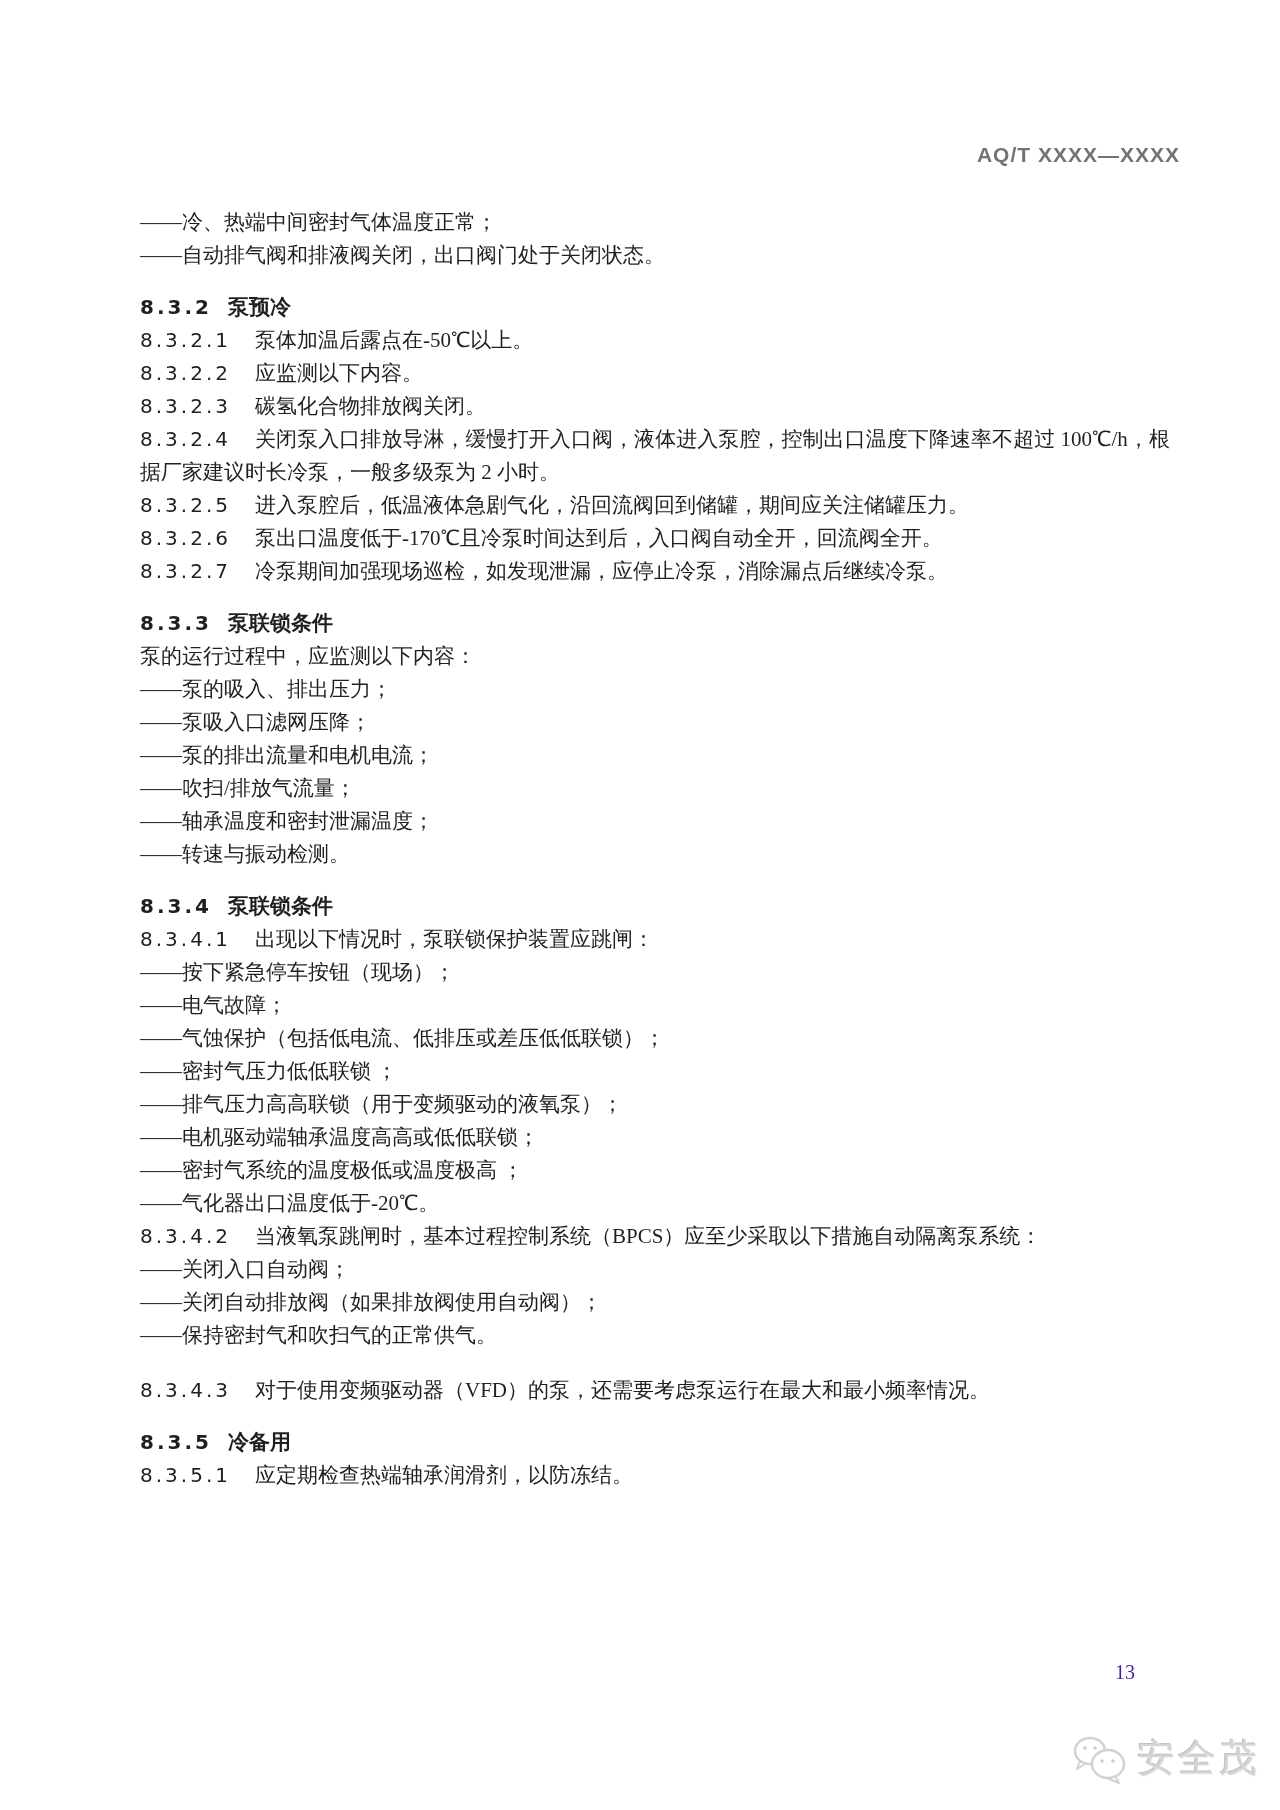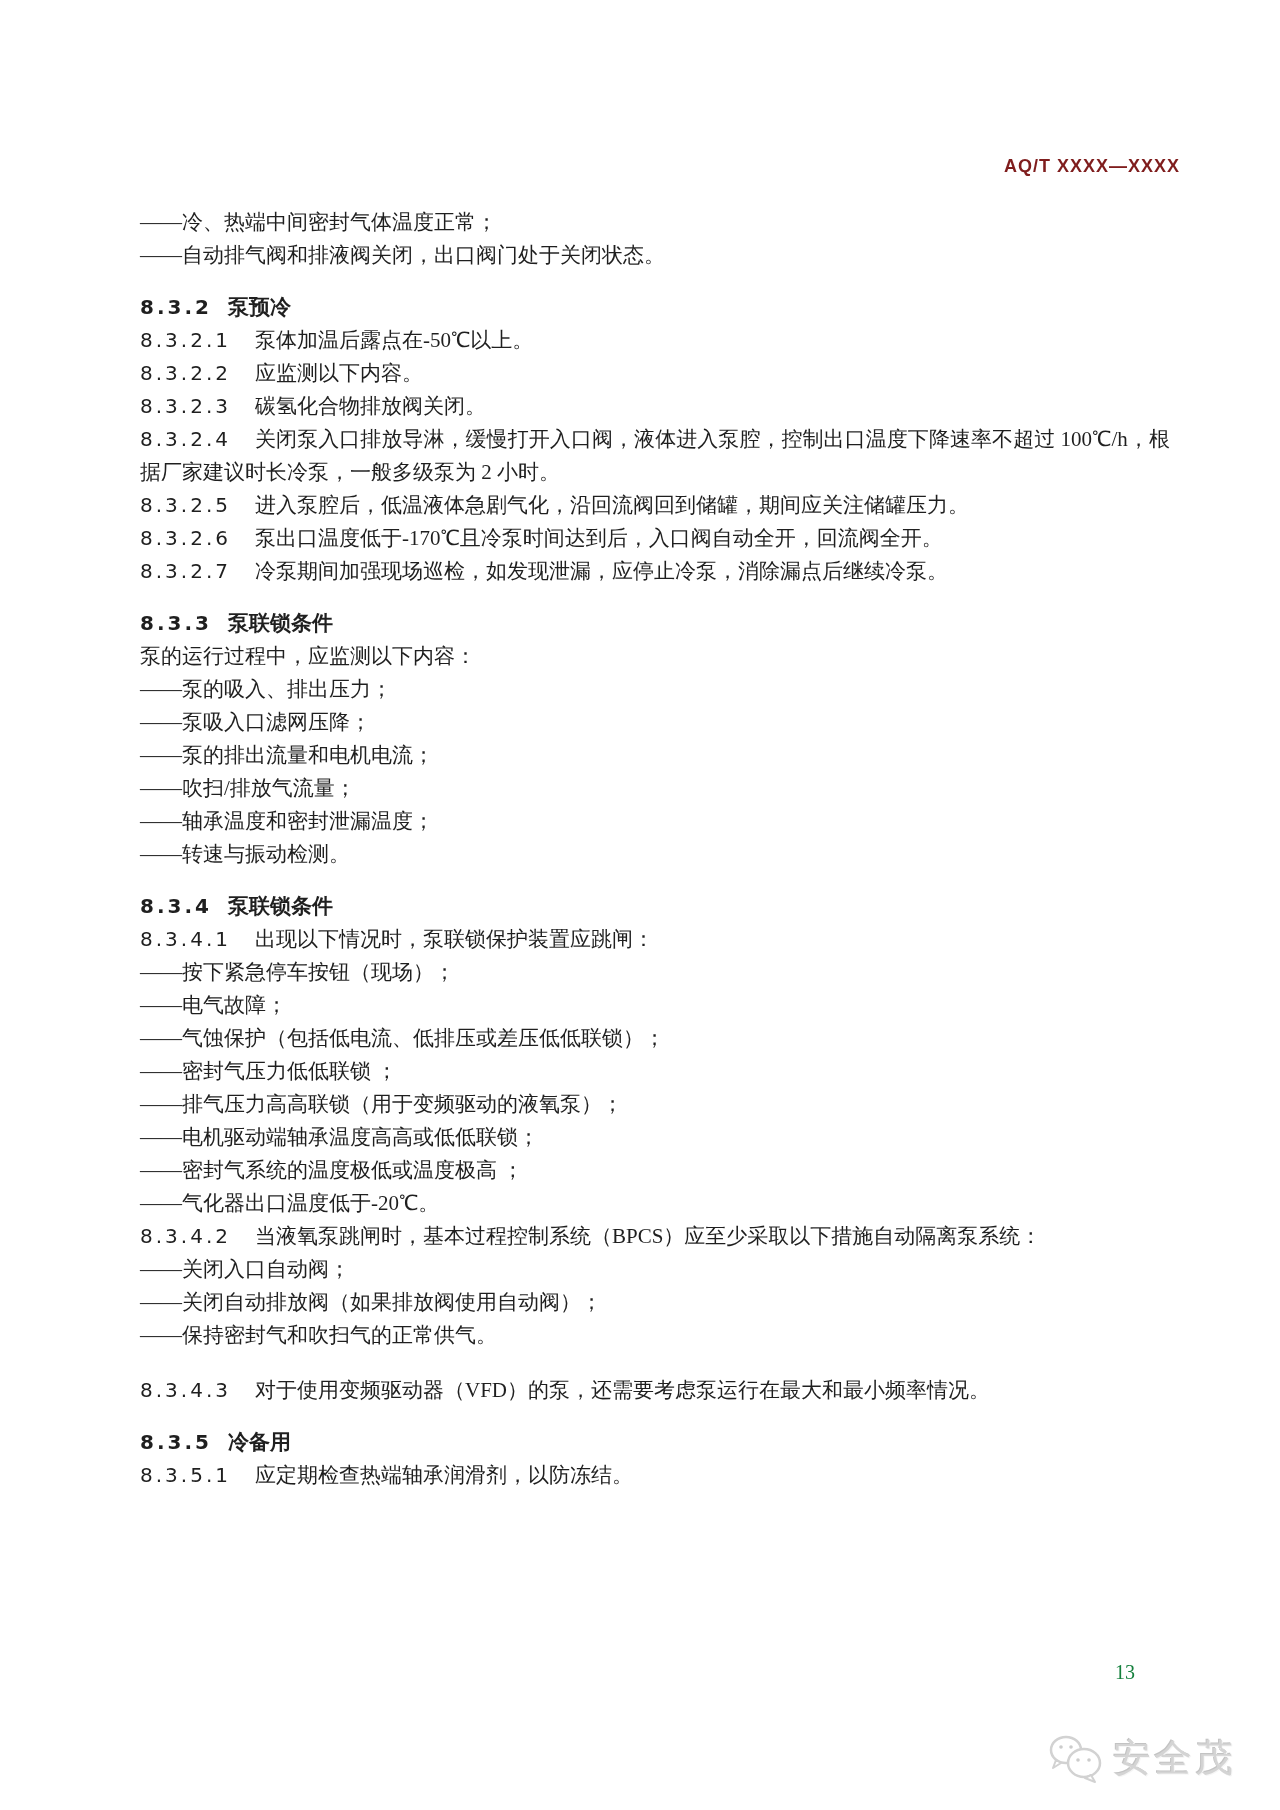--- a/index.html
+++ b/index.html
@@ -9,27 +9,27 @@
     width: 1280px;
     height: 1810px;
     margin: 0 auto;
     background: #ffffff;
     color: #1f1f1f;
     font-family: "Liberation Serif", serif;
     overflow: hidden;
   }
   .doc-header {
     position: absolute;
-    top: 156px;
+    top: 143px;
     right: 100px;
     font-family: "Liberation Sans", sans-serif;
     font-weight: 700;
-    font-size: 18px;
+    font-size: 21px;
     letter-spacing: 1px;
-    color: #7f1d1d;
+    color: #737373;
     white-space: nowrap;
   }
   .doc-body {
     position: absolute;
     left: 140px;
     top: 206px;
     width: 1030px;
   }
   .doc-body p {
     margin: 0;
@@ -56,28 +56,28 @@
   }
   .heading .num { margin-right: 16px; font-weight: 700; }
   .dash, .intro { margin-left: 48px; text-align: left !important; }
   .gap-before { margin-top: 22px !important; }
   .page-number {
     position: absolute;
     top: 1661px;
     right: 145px;
     font-size: 20px;
     font-family: "Liberation Serif", serif;
-    color: #15803d;
+    color: #4c1d95;
   }
   .watermark {
     position: absolute;
     top: 1733px;
-    right: 44px;
+    right: 20px;
     display: flex;
-    align-items: flex-start;
+    align-items: center;
     gap: 8px;
   }
   .watermark-text {
     font-family: "Liberation Sans", sans-serif;
     font-size: 38px;
     letter-spacing: 3px;
     color: #d4d4d4;
     text-shadow: 1px 1px 0 #f6f6f6, -1px -1px 0 #c3c3c3;
     white-space: nowrap;
   }

